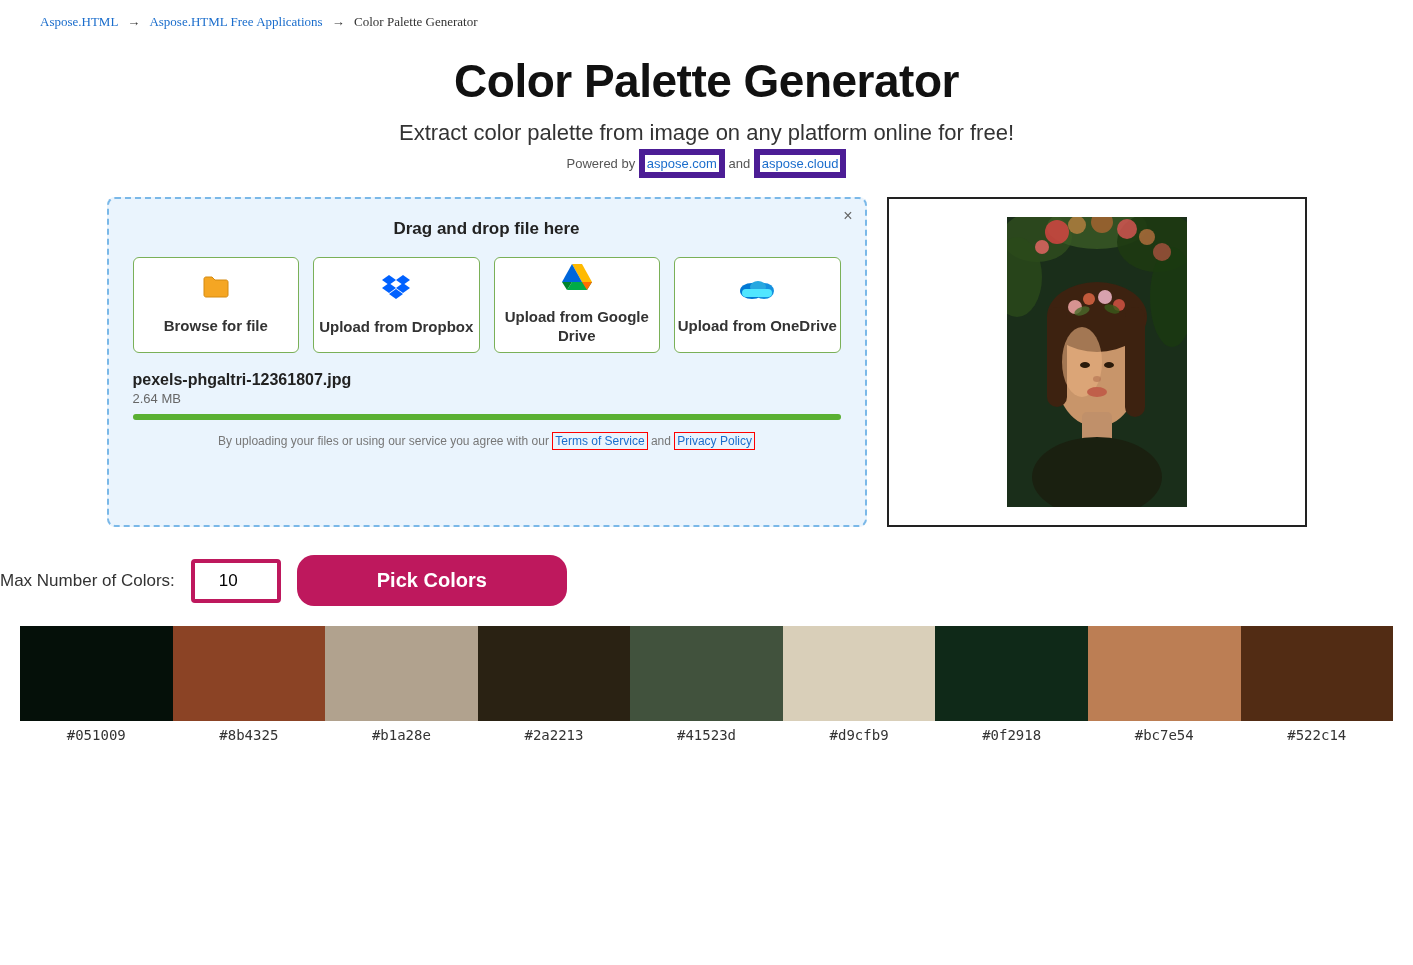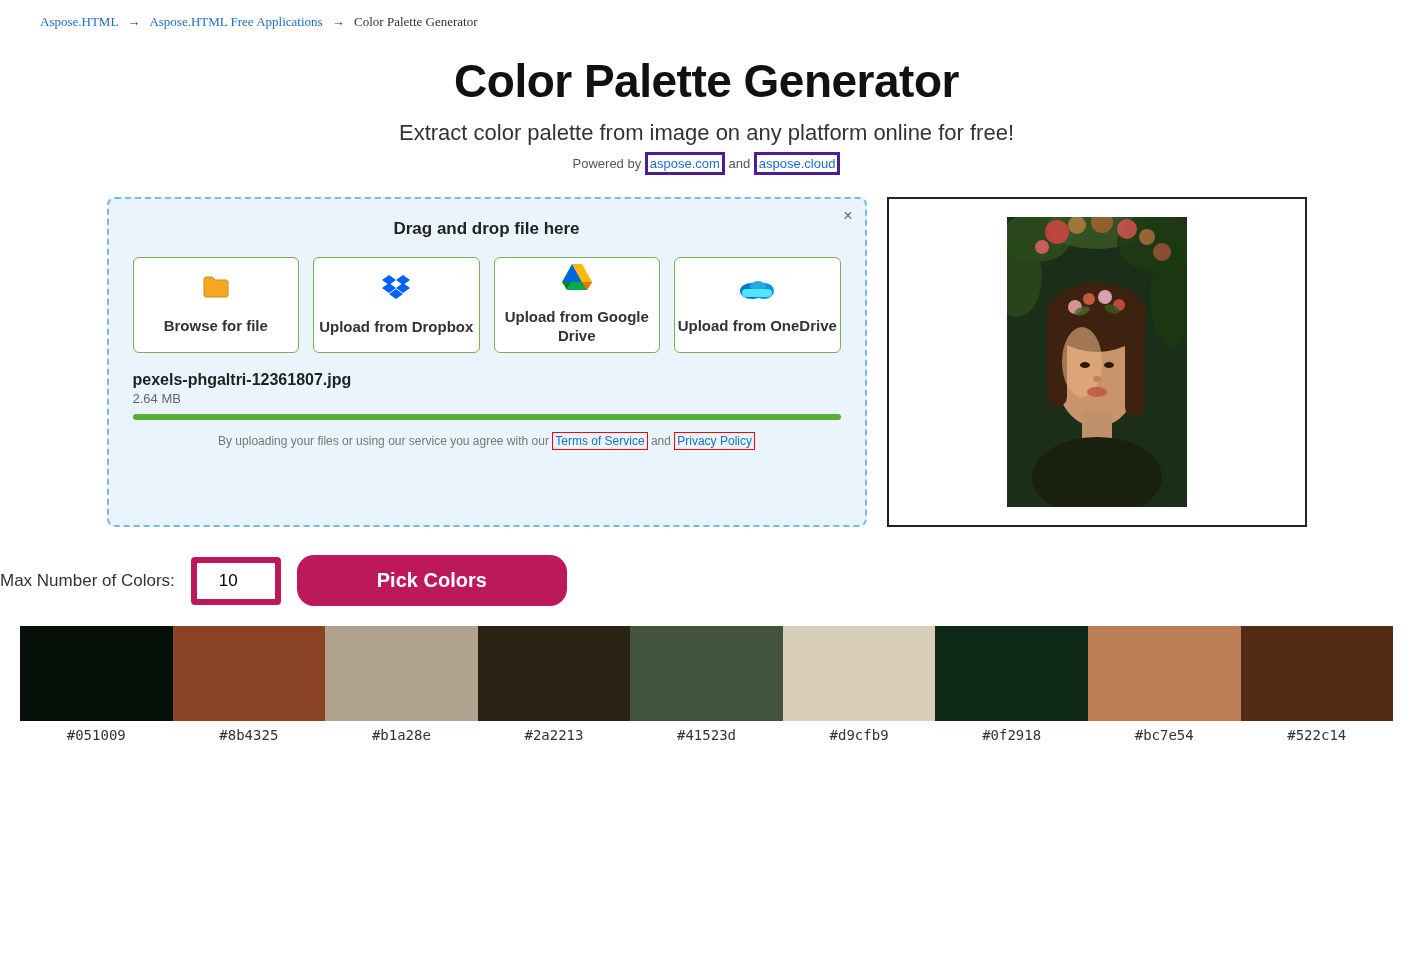--- a/index.html
+++ b/index.html
@@ -45,21 +45,21 @@
       margin-top: 12px;
     }
     .powered-by {
       font-size: 13px;
       color: #555;
       margin-top: 10px;
     }
     .powered-by a {
       color: #1a6dcc;
       text-decoration: none;
-      border: 3px solid #4c1d95;
+      border: 6px solid #4c1d95;
       padding: 1px 2px;
     }
 
     
     .main-area {
       display: flex;
       flex-direction: row;
       align-items: flex-start;
       justify-content: center;
       gap: 20px;
@@ -185,21 +185,21 @@
       gap: 16px;
     }
     .max-colors-row {
       display: flex;
       align-items: center;
       gap: 16px;
       font-size: 17px;
       color: #333;
     }
     .max-colors-input {
-      border: 6px solid #be185d;
+      border: 4px solid #be185d;
       border-radius: 4px;
       padding: 8px 12px;
       font-size: 17px;
       width: 90px;
       text-align: center;
     }
     .pick-colors-btn {
       background: #be185d;
       color: #fff;
       border: none;

